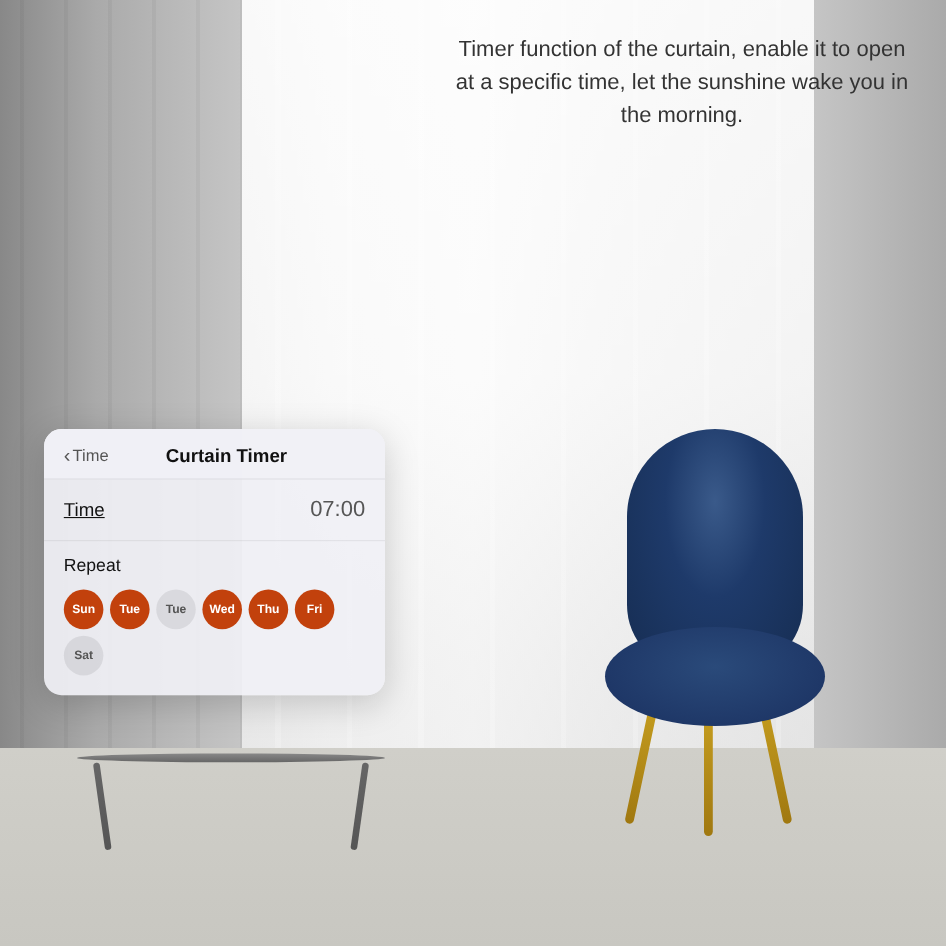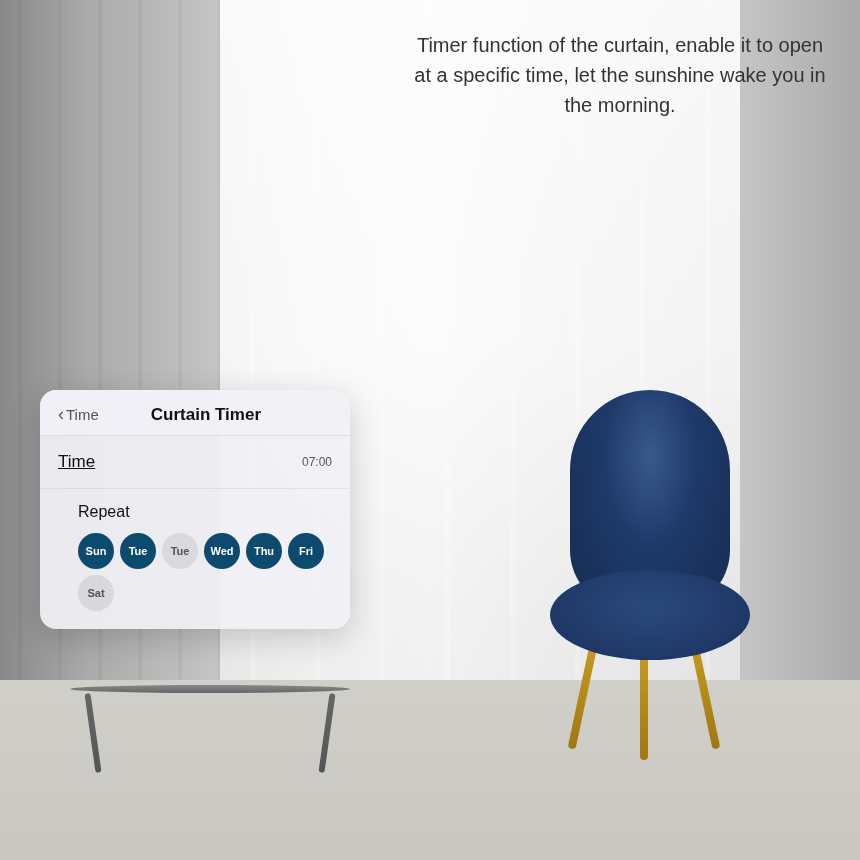--- a/index.html
+++ b/index.html
@@ -273,21 +273,21 @@
       border-bottom: 1px solid rgba(0,0,0,0.06);
     }
 
     .row-label {
       font-size: 17px;
       color: #111;
       text-decoration: underline;
     }
 
     .row-value {
-      font-size: 12px;
+      font-size: 20px;
       color: #555;
     }
 
     
     .toggle {
       width: 50px;
       height: 28px;
       background: #2196F3;
       border-radius: 14px;
       position: relative;
@@ -300,21 +300,20 @@
       width: 22px;
       height: 22px;
       background: white;
       border-radius: 50%;
       box-shadow: 0 1px 4px rgba(0,0,0,0.2);
     }
 
     
     .repeat-section {
       padding: 14px 18px 18px;
-      margin-left: 20px;
     }
 
     .repeat-label {
       font-size: 16px;
       color: #111;
       margin-bottom: 12px;
     }
 
     .day-buttons {
       display: flex;
@@ -328,21 +327,21 @@
       border-radius: 18px;
       display: flex;
       align-items: center;
       justify-content: center;
       font-size: 11px;
       font-weight: 600;
       cursor: pointer;
     }
 
     .day-btn.active {
-      background: #0c4a6e;
+      background: #c2410c;
       color: white;
     }
 
     .day-btn.inactive {
       background: rgba(0,0,0,0.08);
       color: #555;
     }
   </style>
 </head>
 <body>

